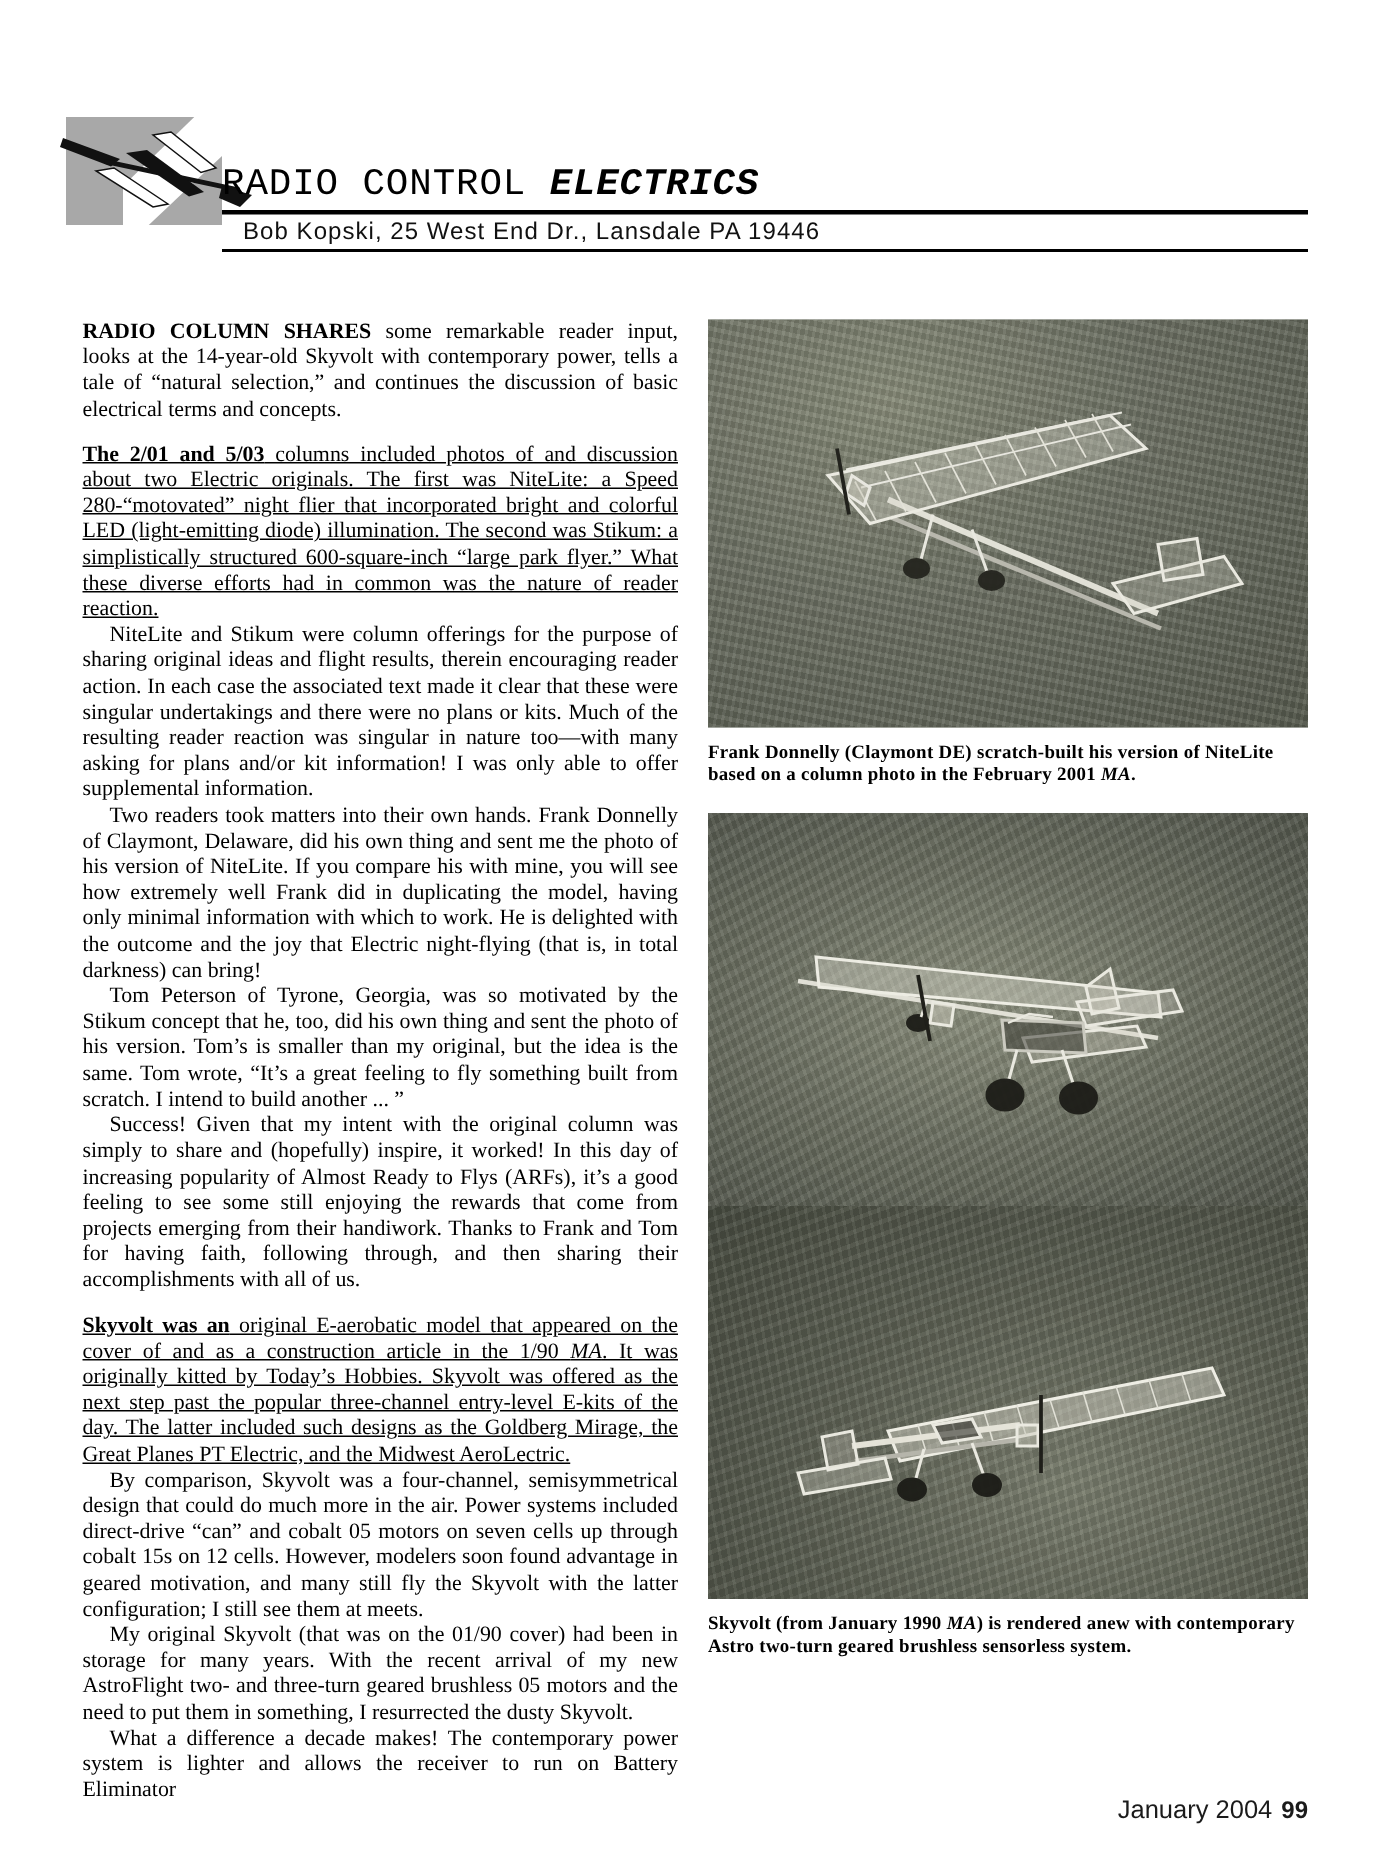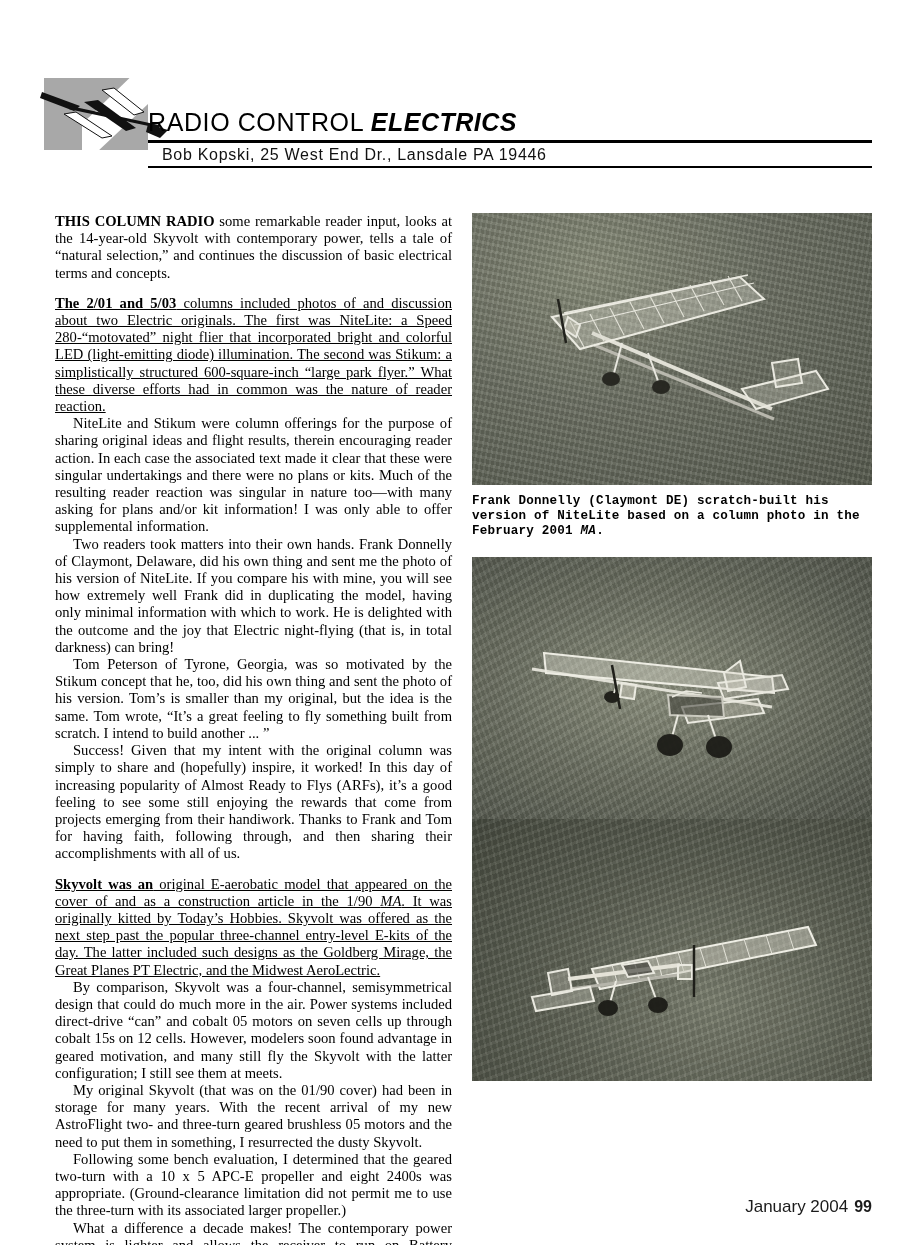--- a/index.html
+++ b/index.html
@@ -31,21 +31,21 @@
   }
   .logo-white-wedge {
     position: absolute; left: 38px; top: 0; width: 66px; height: 72px;
     background: #ffffff;
     clip-path: polygon(100% 0, 100% 36%, 26% 100%, 0 100%, 0 64%, 72% 0);
   }
   .logo-plane { position: absolute; left: -4px; top: 6px; }
 
   .header-title {
     position: absolute; left: 104px; top: 30px;
-    font-family: Liberation Sans, sans-serif;
+    font-family: Liberation Mono, monospace;
     font-size: 25px;
     letter-spacing: 0.6px;
     white-space: nowrap;
   }
   .header-title .rc { font-weight: 400; }
   .header-title .el { font-style: italic; font-weight: 700; letter-spacing: 0.5px; }
 
   .header-rule-top {
     position: absolute; left: 104px; top: 62px; width: 724px; height: 3px;
     background: #000;
@@ -85,21 +85,21 @@
     width: 400px;
     background: #6f7468;
     position: relative;
     overflow: hidden;
   }
   .photo.p1 { height: 272px; }
   .photo.p2 { height: 262px; }
   .photo.p3 { height: 262px; }
 
   .caption {
-    font-family: Liberation Mono, monospace;
+    font-family: Liberation Serif, serif;
     font-weight: 700;
     font-size: 12.6px;
     line-height: 15px;
     letter-spacing: 0.2px;
     margin-top: 9px;
     margin-bottom: 18px;
   }
   .caption .ital { font-style: italic; }
 
   
@@ -158,39 +158,38 @@
   <div class="header-title">
     <span class="rc">RADIO CONTROL </span><span class="el">ELECTRICS</span>
   </div>
   <div class="header-rule-top"></div>
   <div class="byline">Bob Kopski, 25 West End Dr., Lansdale PA 19446</div>
   <div class="header-rule-bottom"></div>
 </div>
 
 <div class="col-left">
 
-  <p><span class="bold">THIS COLUMN RADIO</span><span> some remarkable reader input, looks at the 14-year-old Skyvolt with contemporary power, tells a tale of “natural selection,” and continues the discussion of basic electrical terms and concepts.</span></p>
+  <p><span class="bold">RADIO COLUMN SHARES</span><span> some remarkable reader input, looks at the 14-year-old Skyvolt with contemporary power, tells a tale of “natural selection,” and continues the discussion of basic electrical terms and concepts.</span></p>
 
   <p class="spaced"><span class="bold">The 2/01 and 5/03</span><span> columns included photos of and discussion about two Electric originals. The first was NiteLite: a Speed 280-“motovated” night flier that incorporated bright and colorful LED (light-emitting diode) illumination. The second was Stikum: a simplistically structured 600-square-inch “large park flyer.” What these diverse efforts had in common was the nature of reader reaction.</span></p>
 
   <p class="indent">NiteLite and Stikum were column offerings for the purpose of sharing original ideas and flight results, therein encouraging reader action. In each case the associated text made it clear that these were singular undertakings and there were no plans or kits. Much of the resulting reader reaction was singular in nature too—with many asking for plans and/or kit information! I was only able to offer supplemental information.</p>
 
   <p class="indent">Two readers took matters into their own hands. Frank Donnelly of Claymont, Delaware, did his own thing and sent me the photo of his version of NiteLite. If you compare his with mine, you will see how extremely well Frank did in duplicating the model, having only minimal information with which to work. He is delighted with the outcome and the joy that Electric night-flying (that is, in total darkness) can bring!</p>
 
   <p class="indent">Tom Peterson of Tyrone, Georgia, was so motivated by the Stikum concept that he, too, did his own thing and sent the photo of his version. Tom’s is smaller than my original, but the idea is the same. Tom wrote, “It’s a great feeling to fly something built from scratch. I intend to build another ... ”</p>
 
   <p class="indent">Success! Given that my intent with the original column was simply to share and (hopefully) inspire, it worked! In this day of increasing popularity of Almost Ready to Flys (ARFs), it’s a good feeling to see some still enjoying the rewards that come from projects emerging from their handiwork. Thanks to Frank and Tom for having faith, following through, and then sharing their accomplishments with all of us.</p>
 
   <p class="spaced"><span class="bold">Skyvolt was an</span><span> original E-aerobatic model that appeared on the cover of and as a construction article in the 1/90 </span><span class="ital">MA</span><span>. It was originally kitted by Today’s Hobbies. Skyvolt was offered as the next step past the popular three-channel entry-level E-kits of the day. The latter included such designs as the Goldberg Mirage, the Great Planes PT Electric, and the Midwest AeroLectric.</span></p>
 
   <p class="indent">By comparison, Skyvolt was a four-channel, semisymmetrical design that could do much more in the air. Power systems included direct-drive “can” and cobalt 05 motors on seven cells up through cobalt 15s on 12 cells. However, modelers soon found advantage in geared motivation, and many still fly the Skyvolt with the latter configuration; I still see them at meets.</p>
 
   <p class="indent">My original Skyvolt (that was on the 01/90 cover) had been in storage for many years. With the recent arrival of my new AstroFlight two- and three-turn geared brushless 05 motors and the need to put them in something, I resurrected the dusty Skyvolt.</p>
 
-  <p class="indent">Following some bench evaluation, I determined that the geared two-turn with a 10 x 5 APC-E propeller and eight 2400s was appropriate. (Ground-clearance limitation did not permit me to use the three-turn with its associated larger propeller.)</p>
 
   <p class="indent">What a difference a decade makes! The contemporary power system is lighter and allows the receiver to run on Battery Eliminator</p>
 </div>
 
 <div class="col-right">
 
   <div class="photo p1">
     <div class="grass"></div>
     <svg class="plane-svg" viewBox="0 0 400 272">
       <g stroke="#efeee6" stroke-width="2" fill="none" opacity="0.95">
@@ -283,18 +282,19 @@
         <path d="M144 162 L138 184" stroke-width="2"></path>
         <path d="M176 158 L184 180" stroke-width="2"></path>
         <ellipse cx="136" cy="189" rx="9" ry="7" fill="#1c1c17" stroke="#1c1c17"></ellipse>
         <ellipse cx="186" cy="186" rx="9" ry="7" fill="#1c1c17" stroke="#1c1c17"></ellipse>
 
         <path d="M206 146 L220 146 L220 160 L206 160 Z" fill="#cecdc0" fill-opacity="0.5"></path>
         <path d="M222 126 L222 178" stroke-width="2.5" stroke="#1a1a15"></path>
       </g>
     </svg>
   </div>
+  <div class="caption"><span>Skyvolt (from January 1990 </span><span class="ital">MA</span><span>) is rendered anew with contemporary Astro two-turn geared brushless sensorless system.</span></div>
 
 </div>
 
 <div class="footer">
   <span>January 2004</span><span class="pg">99</span>
 </div>
 
 </body></html>

